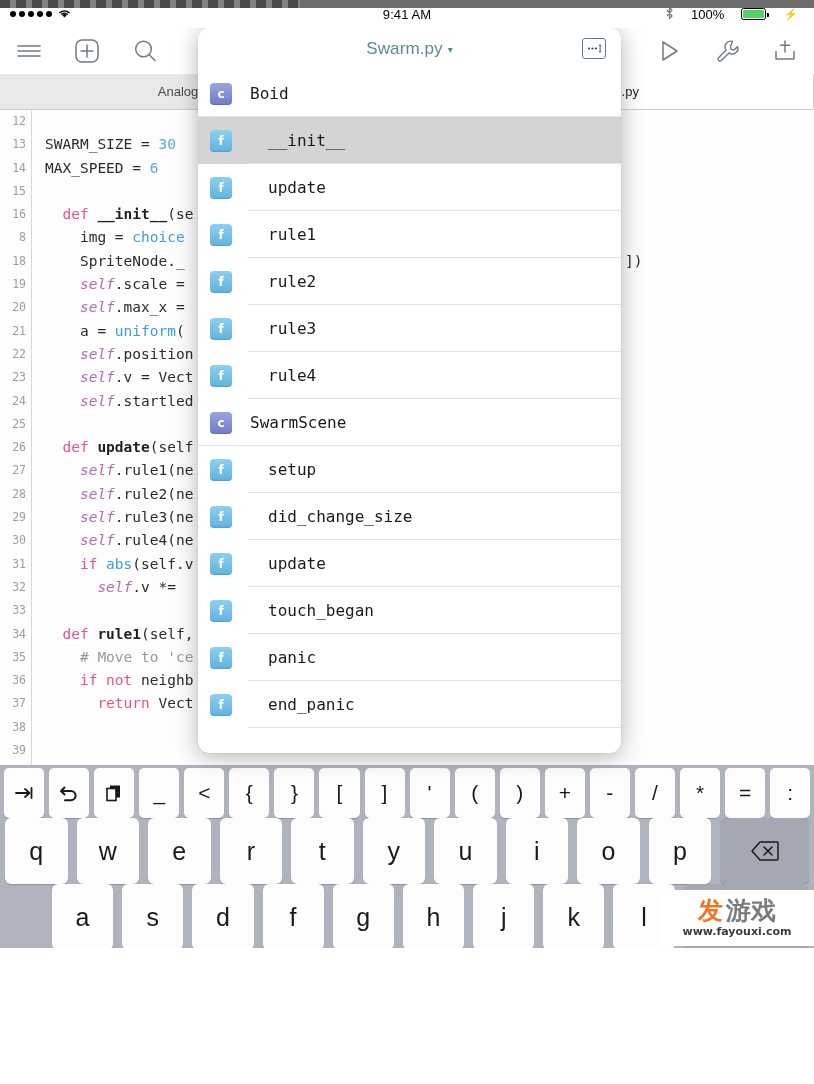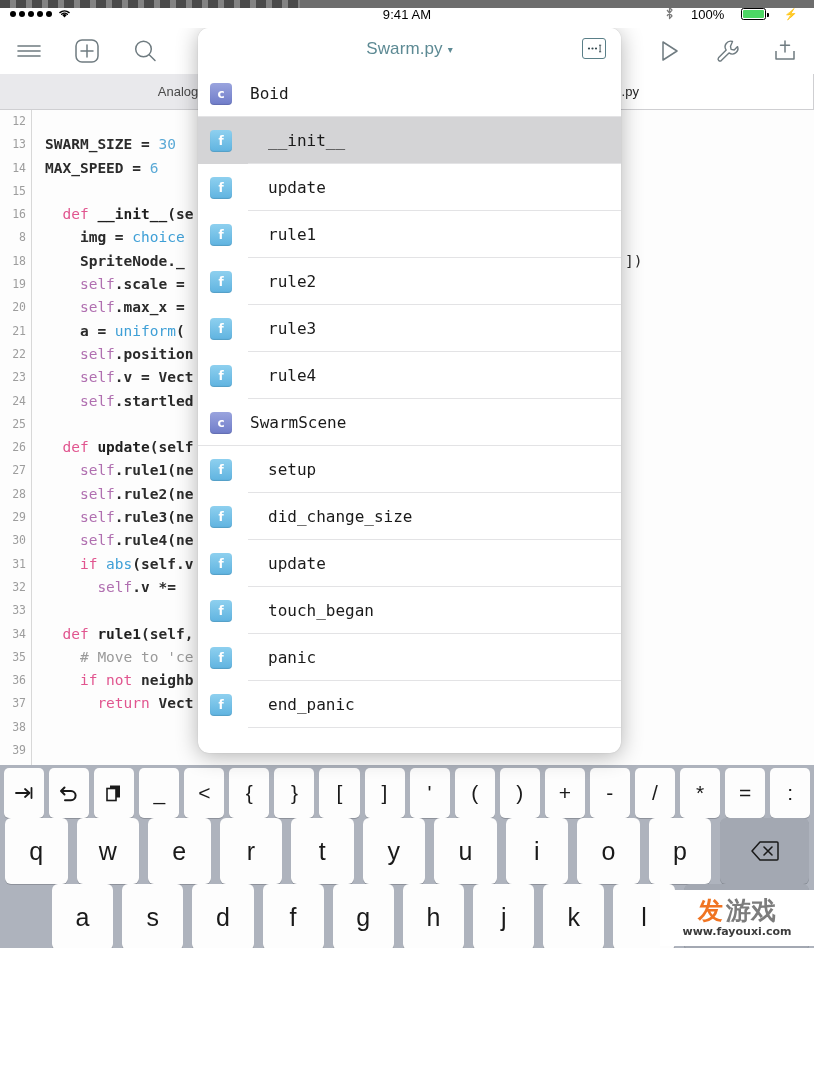--- a/index.html
+++ b/index.html
@@ -79,23 +79,23 @@
     white-space: pre;
     margin-left: 7px;
   }
   .ln { text-align: right; padding-right: 5px; color: #9d9d9d; font-size: 11.5px; }
   .cl { color: #2b2b2b; padding-left: 5px; }
   .kw  { color: #e1558f; }
   .cls { color: #2e9e8f; font-weight: bold; }
   .fn  { color: #1f1f1f; font-weight: bold; }
   .num { color: #5aa9d6; }
   .bi  { color: #3e9fd6; }
-  .id  { color: #b06fb0; }
+  .id  { color: #b06fb0; font-style: italic; }
   .cmt { color: #9a9a9a; }
-  .plain { color: #2b2b2b; font-weight: bold; }
+  .plain { color: #2b2b2b; }
 
   
   .popover {
     position: absolute; top: 28px; left: 198px; width: 423px; height: 725px;
     background: #ffffff; border-radius: 11px; z-index: 35;
     box-shadow: 0 3px 22px rgba(0,0,0,.30), 0 0 1px rgba(0,0,0,.25);
     overflow: hidden; display: flex; flex-direction: column;
   }
   .pop-head {
     height: 42px; flex: 0 0 42px; position: relative;

